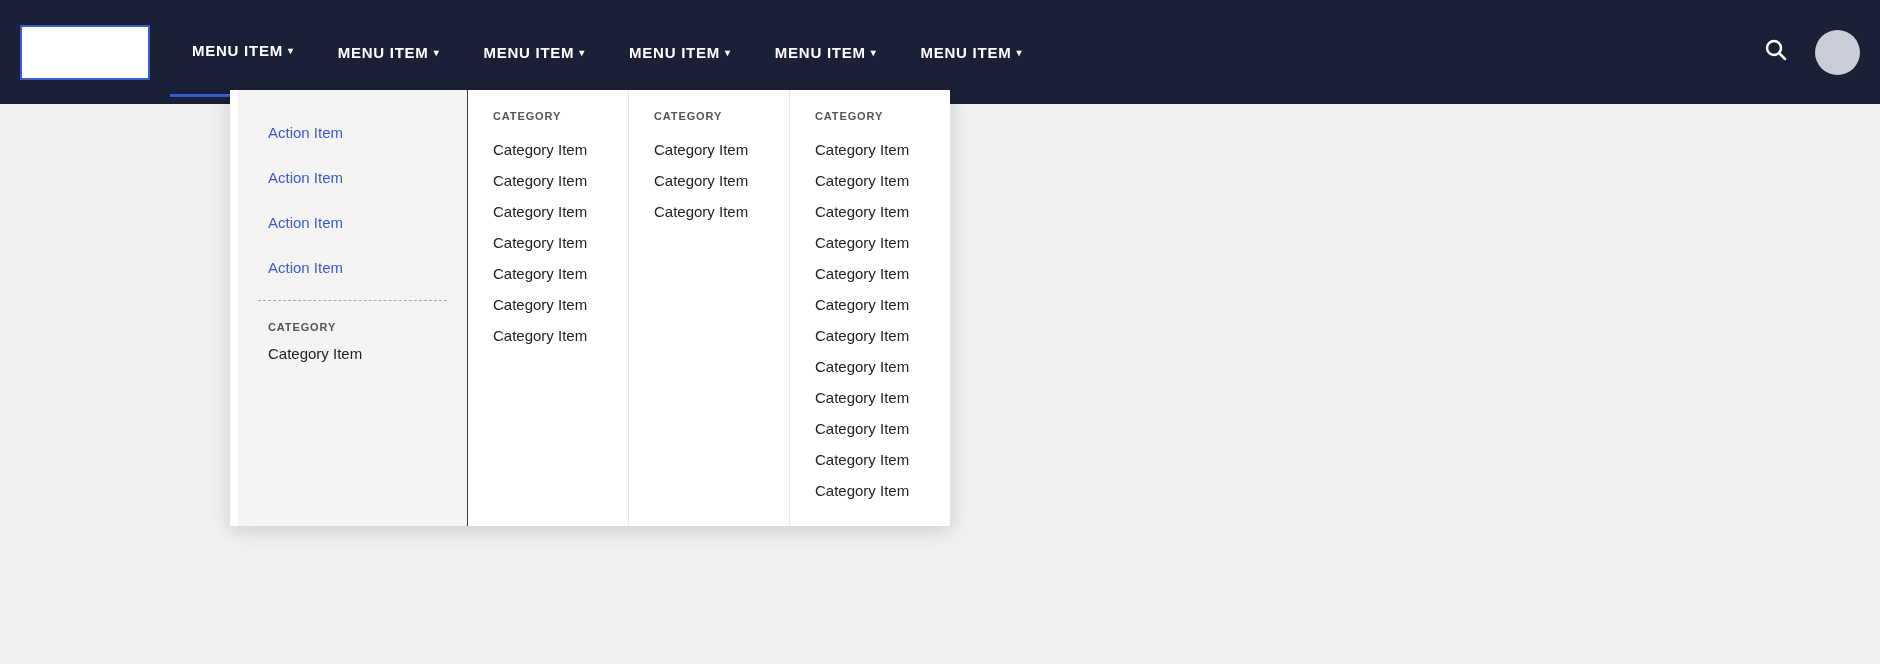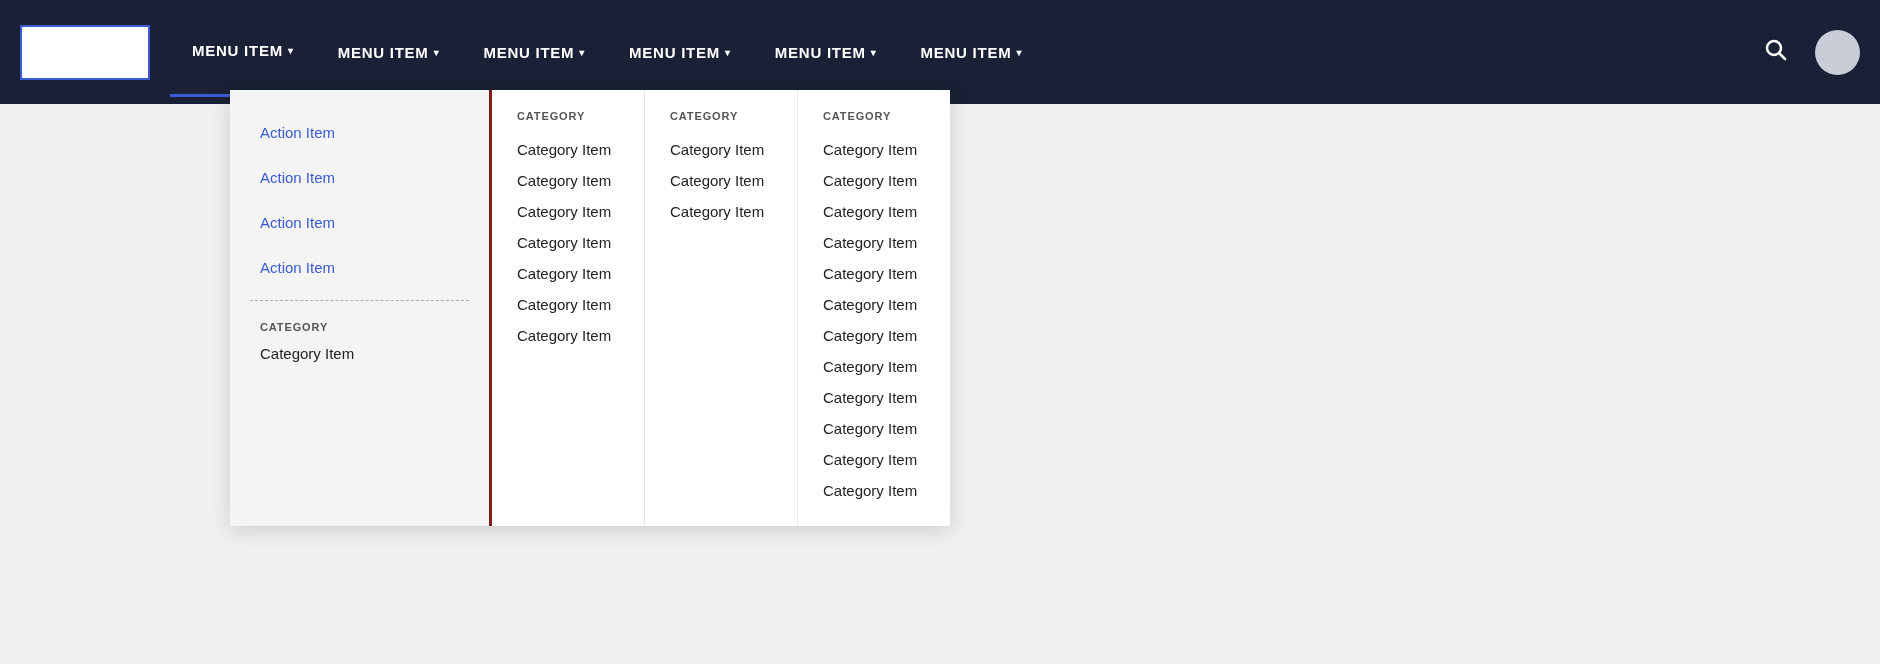--- a/index.html
+++ b/index.html
@@ -76,24 +76,25 @@
       left: 230px;
       display: flex;
       background: white;
       box-shadow: 0 4px 20px rgba(0,0,0,0.15);
       z-index: 200;
       min-width: 720px;
     }
 
     
     .dropdown-left {
-      width: 262px;
+      width: 230px;
       padding: 20px 0;
       background: #f4f4f4;
-      border-right: 3px solid #7f1d1d;
+      border-right: 1px solid #7f1d1d;
+      margin-left: 8px;
     }
     .action-item {
       display: block;
       padding: 14px 30px;
       color: #3a5bd4;
       font-size: 15px;
       cursor: pointer;
       text-decoration: none;
     }
     .divider {

